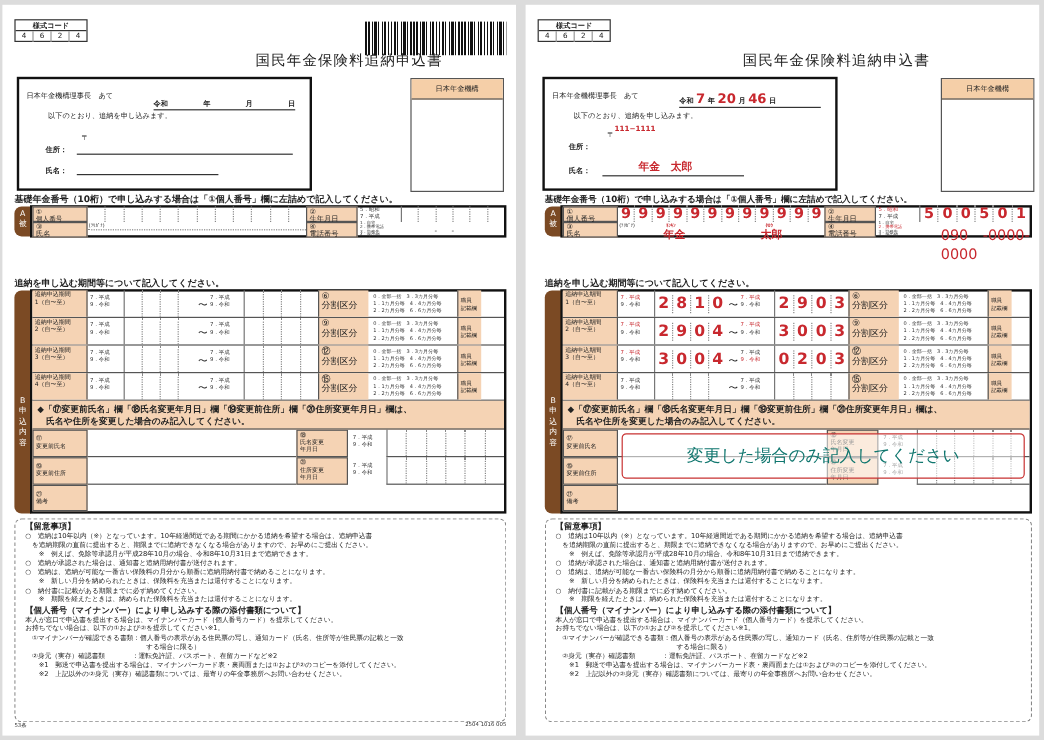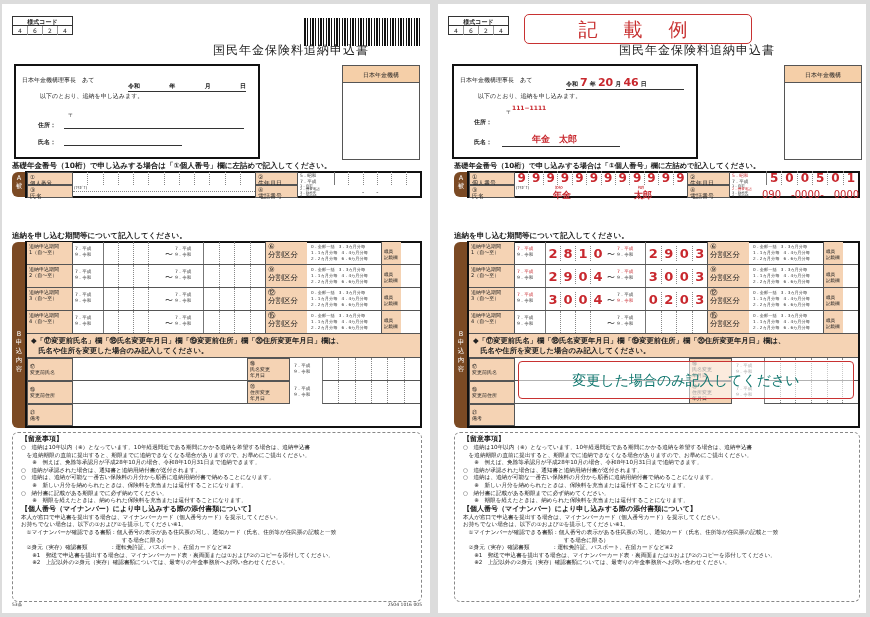--- a/index.html
+++ b/index.html
@@ -316,21 +316,20 @@
 <div class="page" id="pR">
   <div class="code">
     <div class="h">様式コード</div>
     <div class="d">
       <span>4</span>
       <span>6</span>
       <span>2</span>
       <span>4</span>
     </div>
   </div>
-  <div class="ex">記 載 例</div>
   <div class="title" style="padding-left:90px">国民年金保険料追納申込書</div>
 
   <div class="addr" style="left:14px">
     <div class="abs" style="left:6px;top:10px">日本年金機構理事長　あて</div>
     <div class="abs" style="left:112px;top:10px;width:118px;border-bottom:1px solid #333;font-weight:bold;white-space:nowrap">
       <span>令和</span>
       <span class="red" style="font-size:11px">7</span>
       <span>年</span>
       <span class="red" style="font-size:11px">20</span>
       <span>月</span>
@@ -390,21 +389,21 @@
   <div class="abs red" style="left:115px;top:185px;font-size:9px">年金</div>
   <div class="abs red" style="left:196px;top:185px;font-size:9px">太郎</div>
   <div class="lbl" style="left:249px;top:181px;width:43px;height:13px;white-space:pre;line-height:6px">④
 電話番号</div>
   <div class="opt" style="left:294px;top:181px;font-size:3.5px;line-height:3.4px">
       <div>1．自宅</div>
       <div style="color:#c8282e">2．携帯電話</div>
       <div>3．勤務先</div>
       <div>4．その他</div>
     </div>
-  <div class="abs red" style="left:324px;top:184px;font-size:10px;font-weight:normal">090　-0000-　0000</div>
+  <div class="abs red" style="left:346px;top:184px;font-size:12px;font-weight:normal">090　-0000-　0000</div>
 
   <div class="note" style="top:227px;left:16px">追納を申し込む期間等について記入してください。</div>
 
   <div class="tag" style="left:16px;top:238px;width:14px;height:186px;padding-top:88px">B<br>申<br>込<br>内<br>容</div>
   <div class="sec" style="left:29px;top:237px;width:393px;height:187px"></div>
 
   <div class="abs" style="left:31px;top:238px;width:389px">
     <div style="position:relative;height:23px;border-bottom:1px solid #555">
       <div class="lbl" style="left:0;top:0;width:46px;height:22px;white-space:pre;font-size:5px;line-height:6px;border:none;border-right:1px solid #555">追納申込期間
 1（自〜至）</div>

